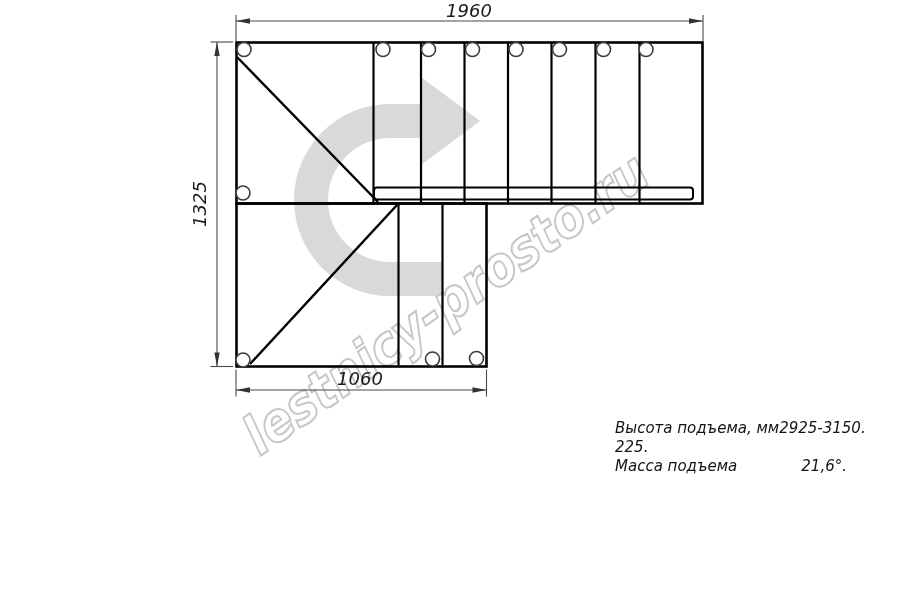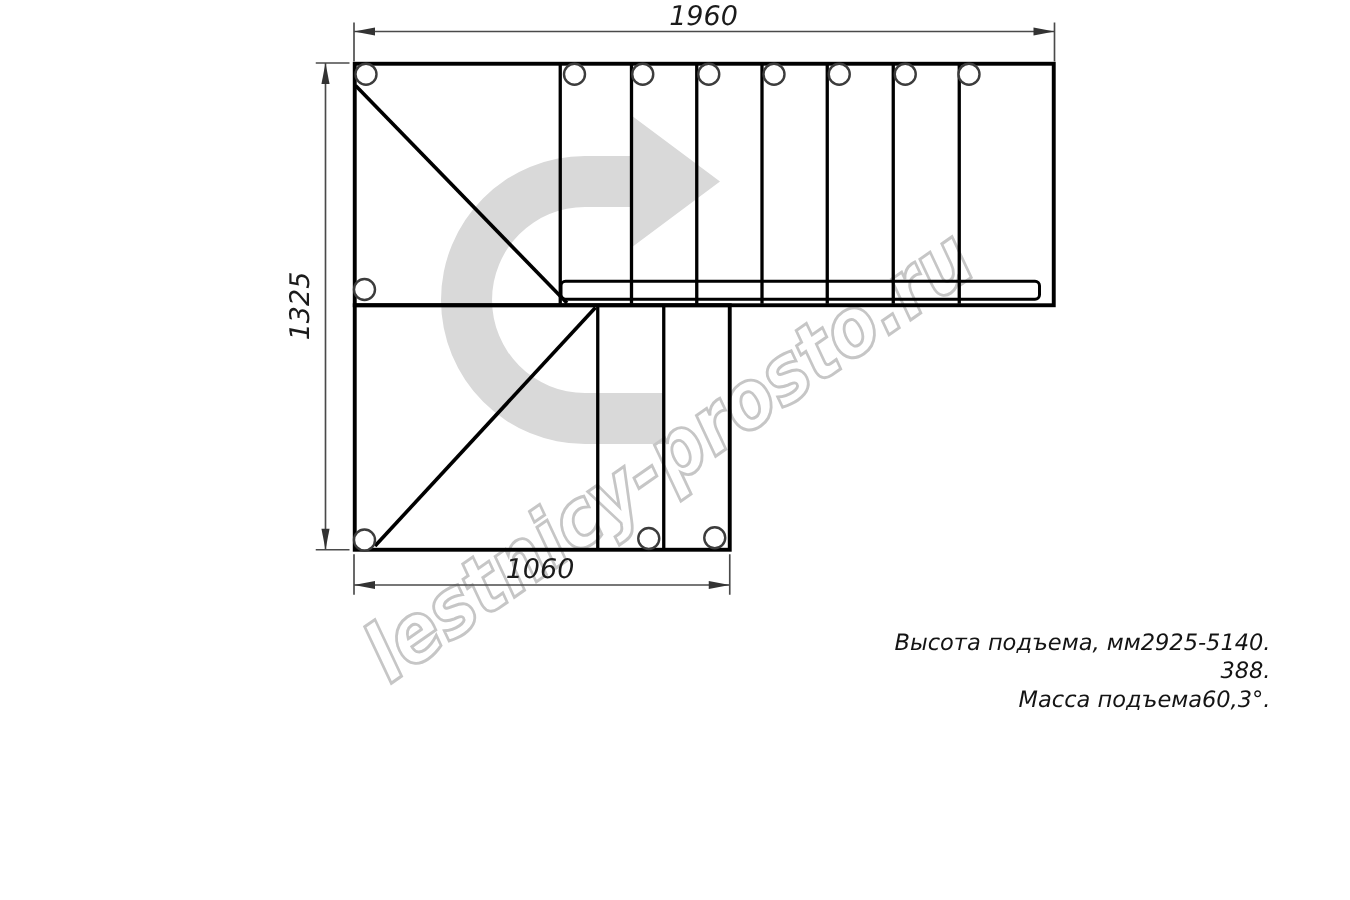--- a/index.html
+++ b/index.html
@@ -13,21 +13,21 @@
     font-style:italic;
     font-size:18px;
     fill:#1b1b1b;
   }
   #spec-table{
     position:absolute;left:615px;top:419px;width:232px;
     font-family:"DejaVu Sans",sans-serif;
     font-style:italic;
     font-size:15px;color:#141414;
   }
-  .spec-row{display:flex;justify-content:flex-end;line-height:19px;white-space:nowrap;}
+  .spec-row{display:flex;justify-content:space-between;line-height:19px;white-space:nowrap;}
   .spec-label{text-align:left;}
   .spec-value{text-align:right;}
 </style>
 </head>
 <body>
 
 <div id="stage">
 
   <svg id="plan-svg" width="900" height="600" viewBox="0 0 900 600">
 
@@ -104,23 +104,23 @@
       <line x1="236" y1="390" x2="486.5" y2="390"></line>
       <polygon points="236,390 250,387.3 250,392.7" fill="#333333" stroke="none"></polygon>
       <polygon points="486.5,390 472.5,387.3 472.5,392.7" fill="#333333" stroke="none"></polygon>
     </g>
     <text class="dim-text" x="360" y="385" text-anchor="middle">1060</text>
   </svg>
 
   <div id="spec-table">
     <div class="spec-row">
       <span class="spec-label">Высота подъема, мм</span>
-      <span class="spec-value">2925-5140.</span>
+      <span class="spec-value">2925-3150.</span>
     </div>
     <div class="spec-row">
-      <span class="spec-value">388.</span>
+      <span class="spec-value">225.</span>
     </div>
     <div class="spec-row">
       <span class="spec-label">Масса подъема</span>
-      <span class="spec-value">60,3°.</span>
+      <span class="spec-value">21,6°.</span>
     </div>
   </div>
 </div>
 
 </body></html>

